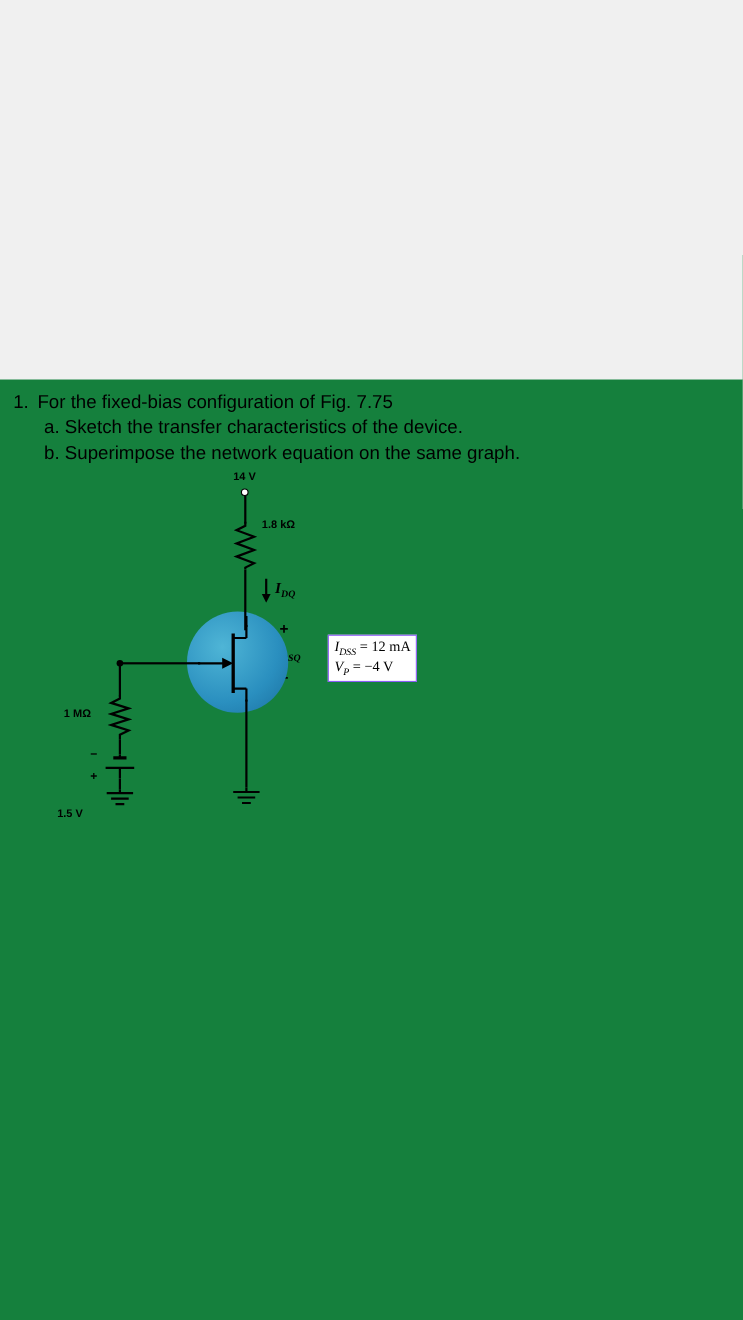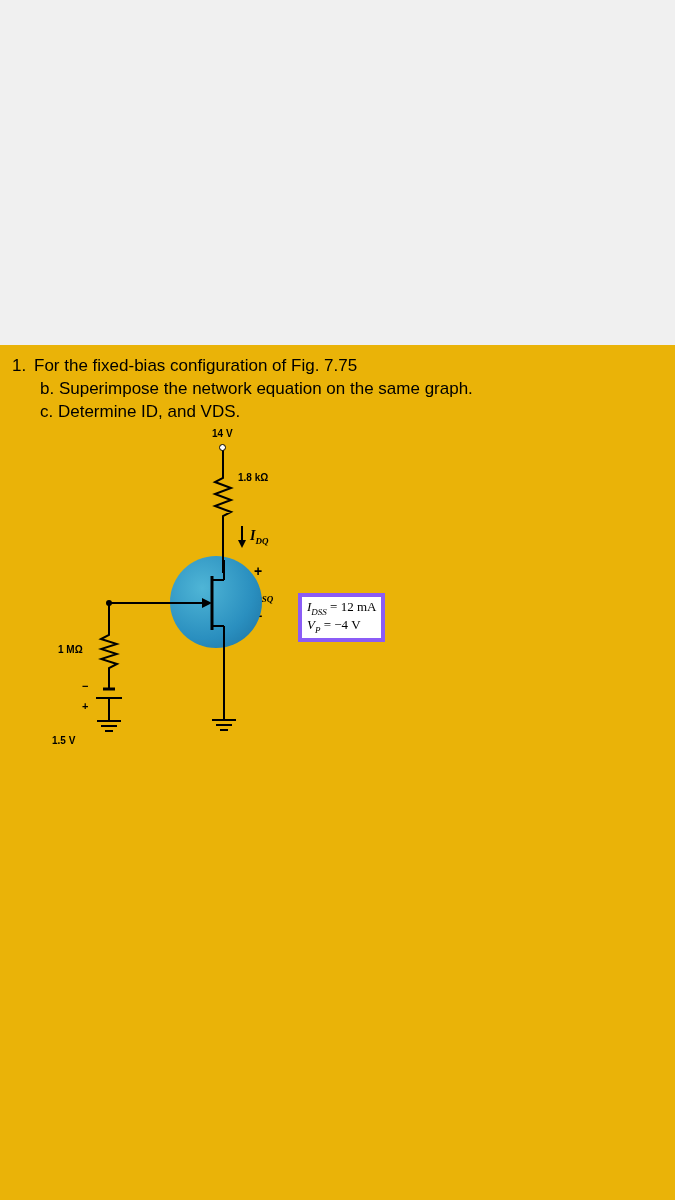--- a/index.html
+++ b/index.html
@@ -14,21 +14,21 @@
   .top-gray {
     position: absolute;
     top: 0; left: 0; right: 0;
     height: 345px;
     background: #f0f0f0;
   }
   .content {
     position: absolute;
     top: 345px;
     left: 0; right: 0; bottom: 0;
-    background: #eab308;
+    background: #15803d;
     padding: 10px 12px;
   }
   .question {
     font-size: 17px;
     line-height: 1.35;
     color: #000;
     font-weight: 500;
   }
   .question .num {
     display: inline-block;
@@ -91,22 +91,22 @@
     position: absolute;
     z-index: 3;
   }
   .battery {
     position: absolute;
     z-index: 3;
   }
   .sub-ital { font-size: 9px; font-style: italic; vertical-align: sub; font-family:'Times New Roman', serif;text-align:right;}
   .params-box {
     position: absolute;
-    left: 258px; top: 165px;
-    border: 4px solid #8b5cf6;
+    left: 258px; top: 149px;
+    border: 1px solid #8b5cf6;
     background: #fff;
     padding: 2px 5px 2px 5px;
     font-size: 13px;
     font-family: 'Times New Roman', serif;
     line-height: 1.2;
     z-index: 5;
   }
   .params-box .row { white-space: nowrap; }
   .arrow-down {
     position: absolute;
@@ -117,22 +117,22 @@
 <body>
 
 <div class="top-gray"></div>
 
 <div class="content">
 
   <div class="question">
     <div>
       <span class="num">1.</span><span>For the fixed-bias configuration of Fig. 7.75</span>
     </div>
+    <div class="sub">a. Sketch the transfer characteristics of the device.</div>
     <div class="sub">b. Superimpose the network equation on the same graph.</div>
-    <div class="sub">c. Determine ID, and VDS.</div>
   </div>
 
   <div class="fig-area">
 
     <div class="label" style="left:172px; top:0px;">14 V</div>
     <div class="open-node" style="left:183px; top:20px;"></div>
 
     <div class="wire vwire" style="left:182px; top:20px; height:28px;"></div>
 
     <svg class="resistor" style="left:172px; top:46px;" width="22" height="44">

